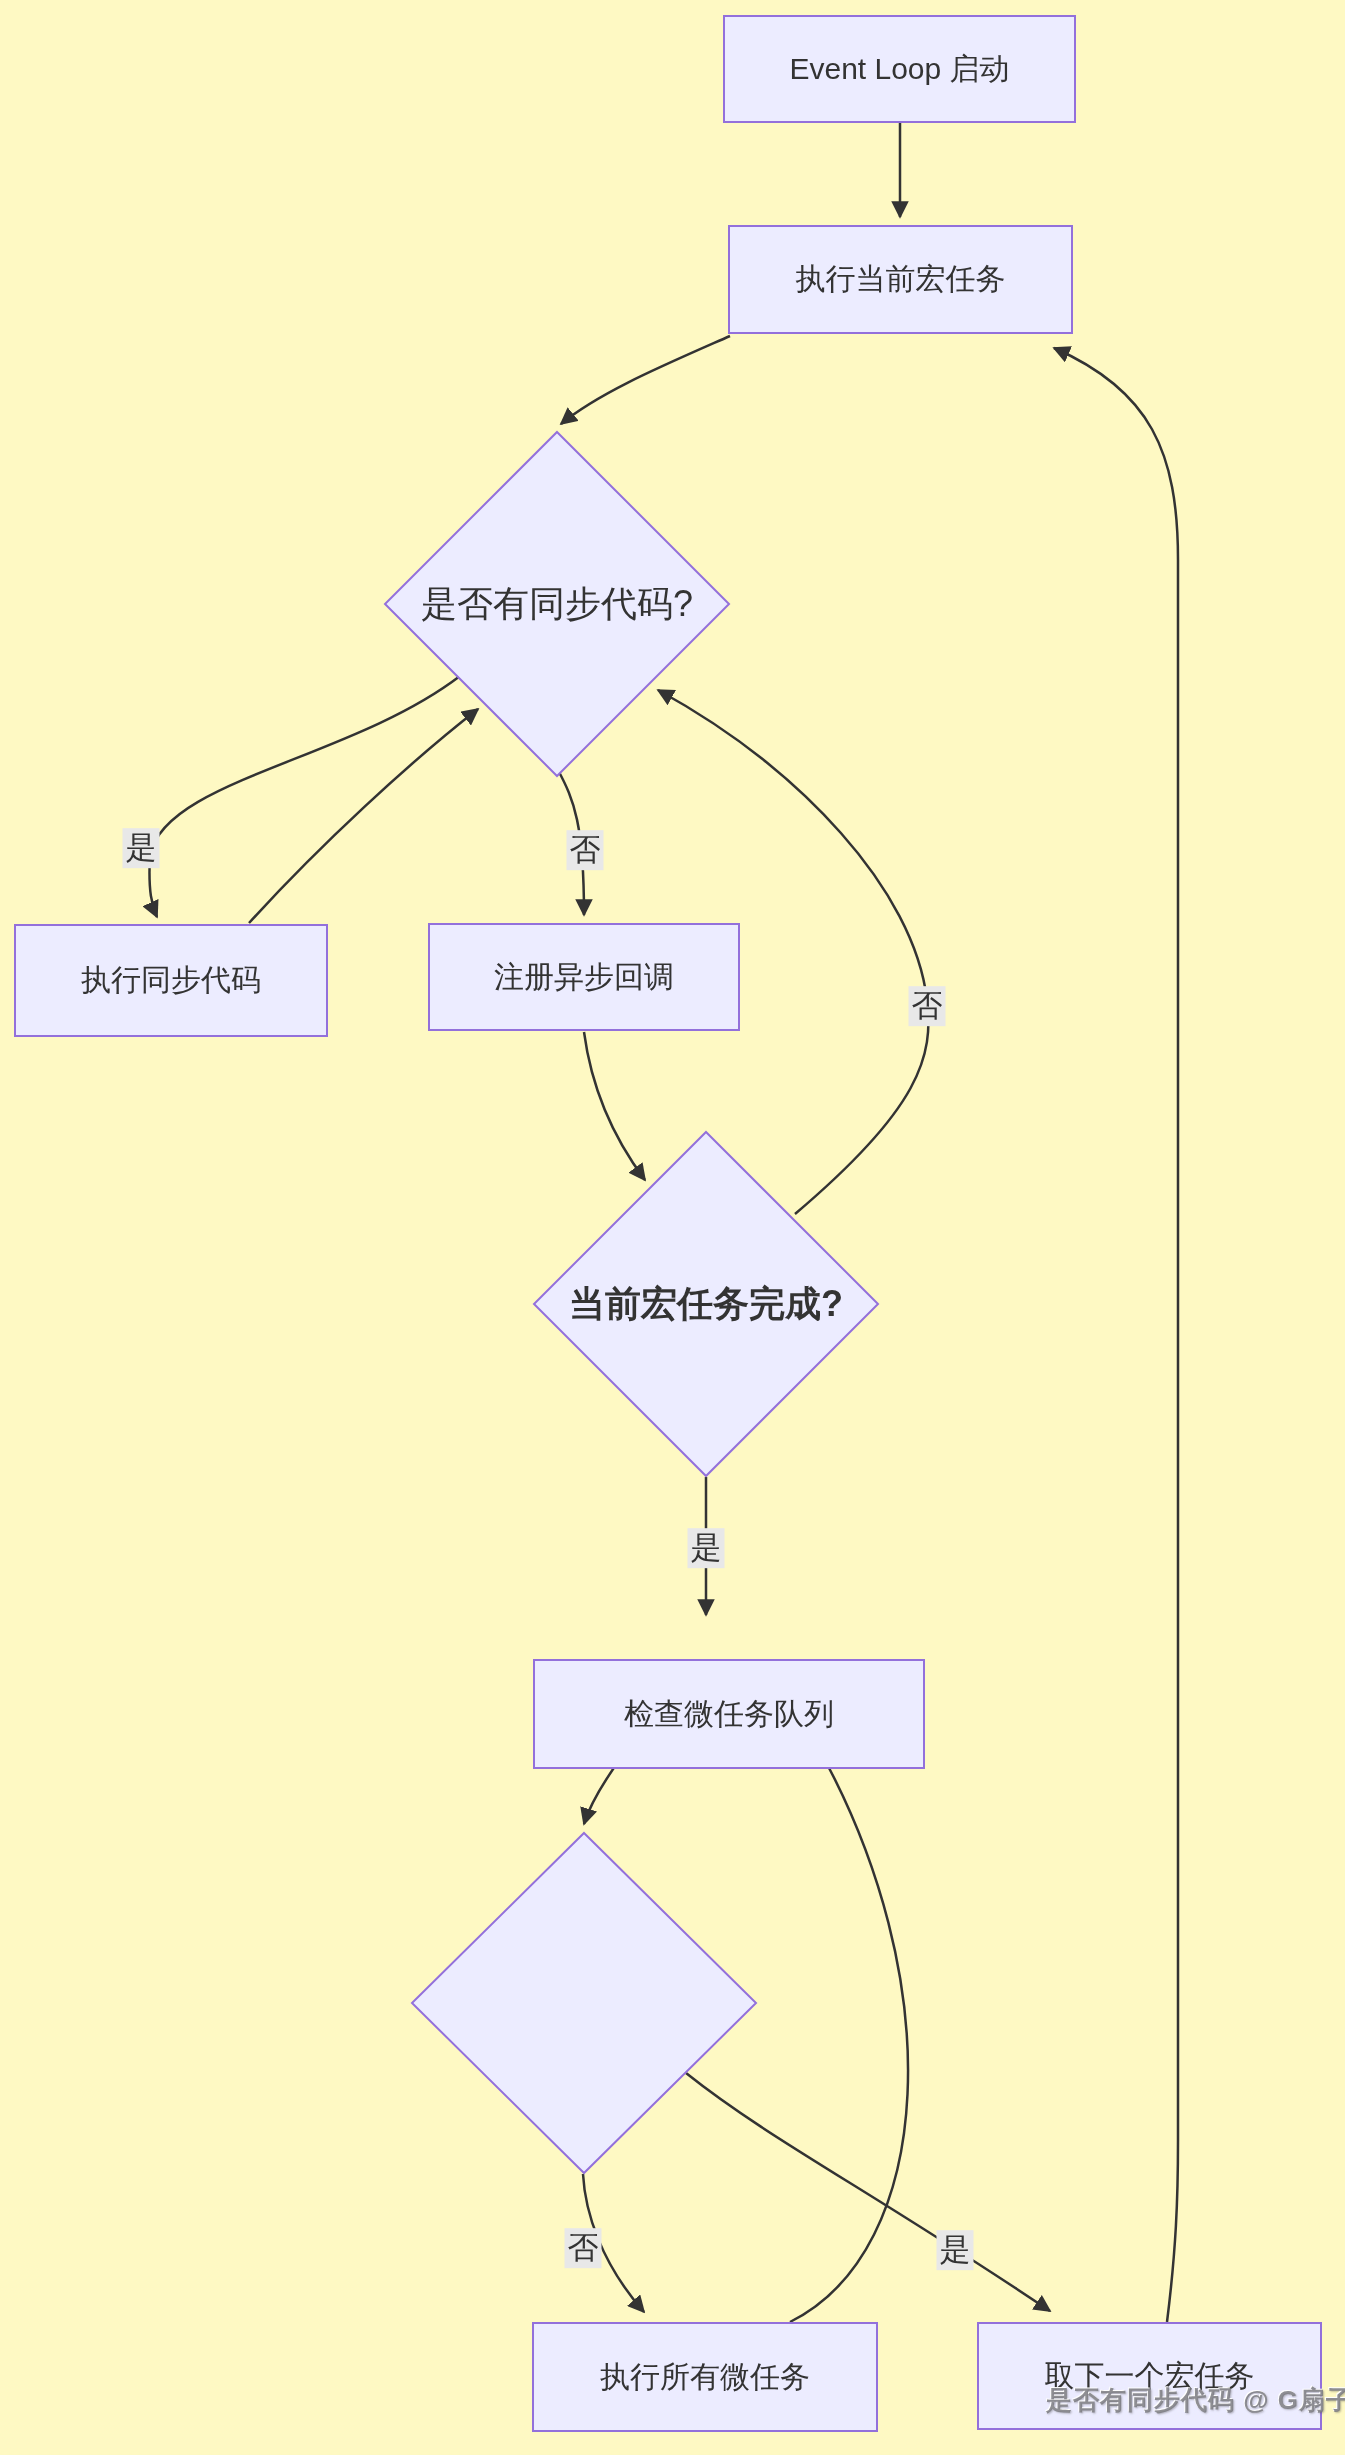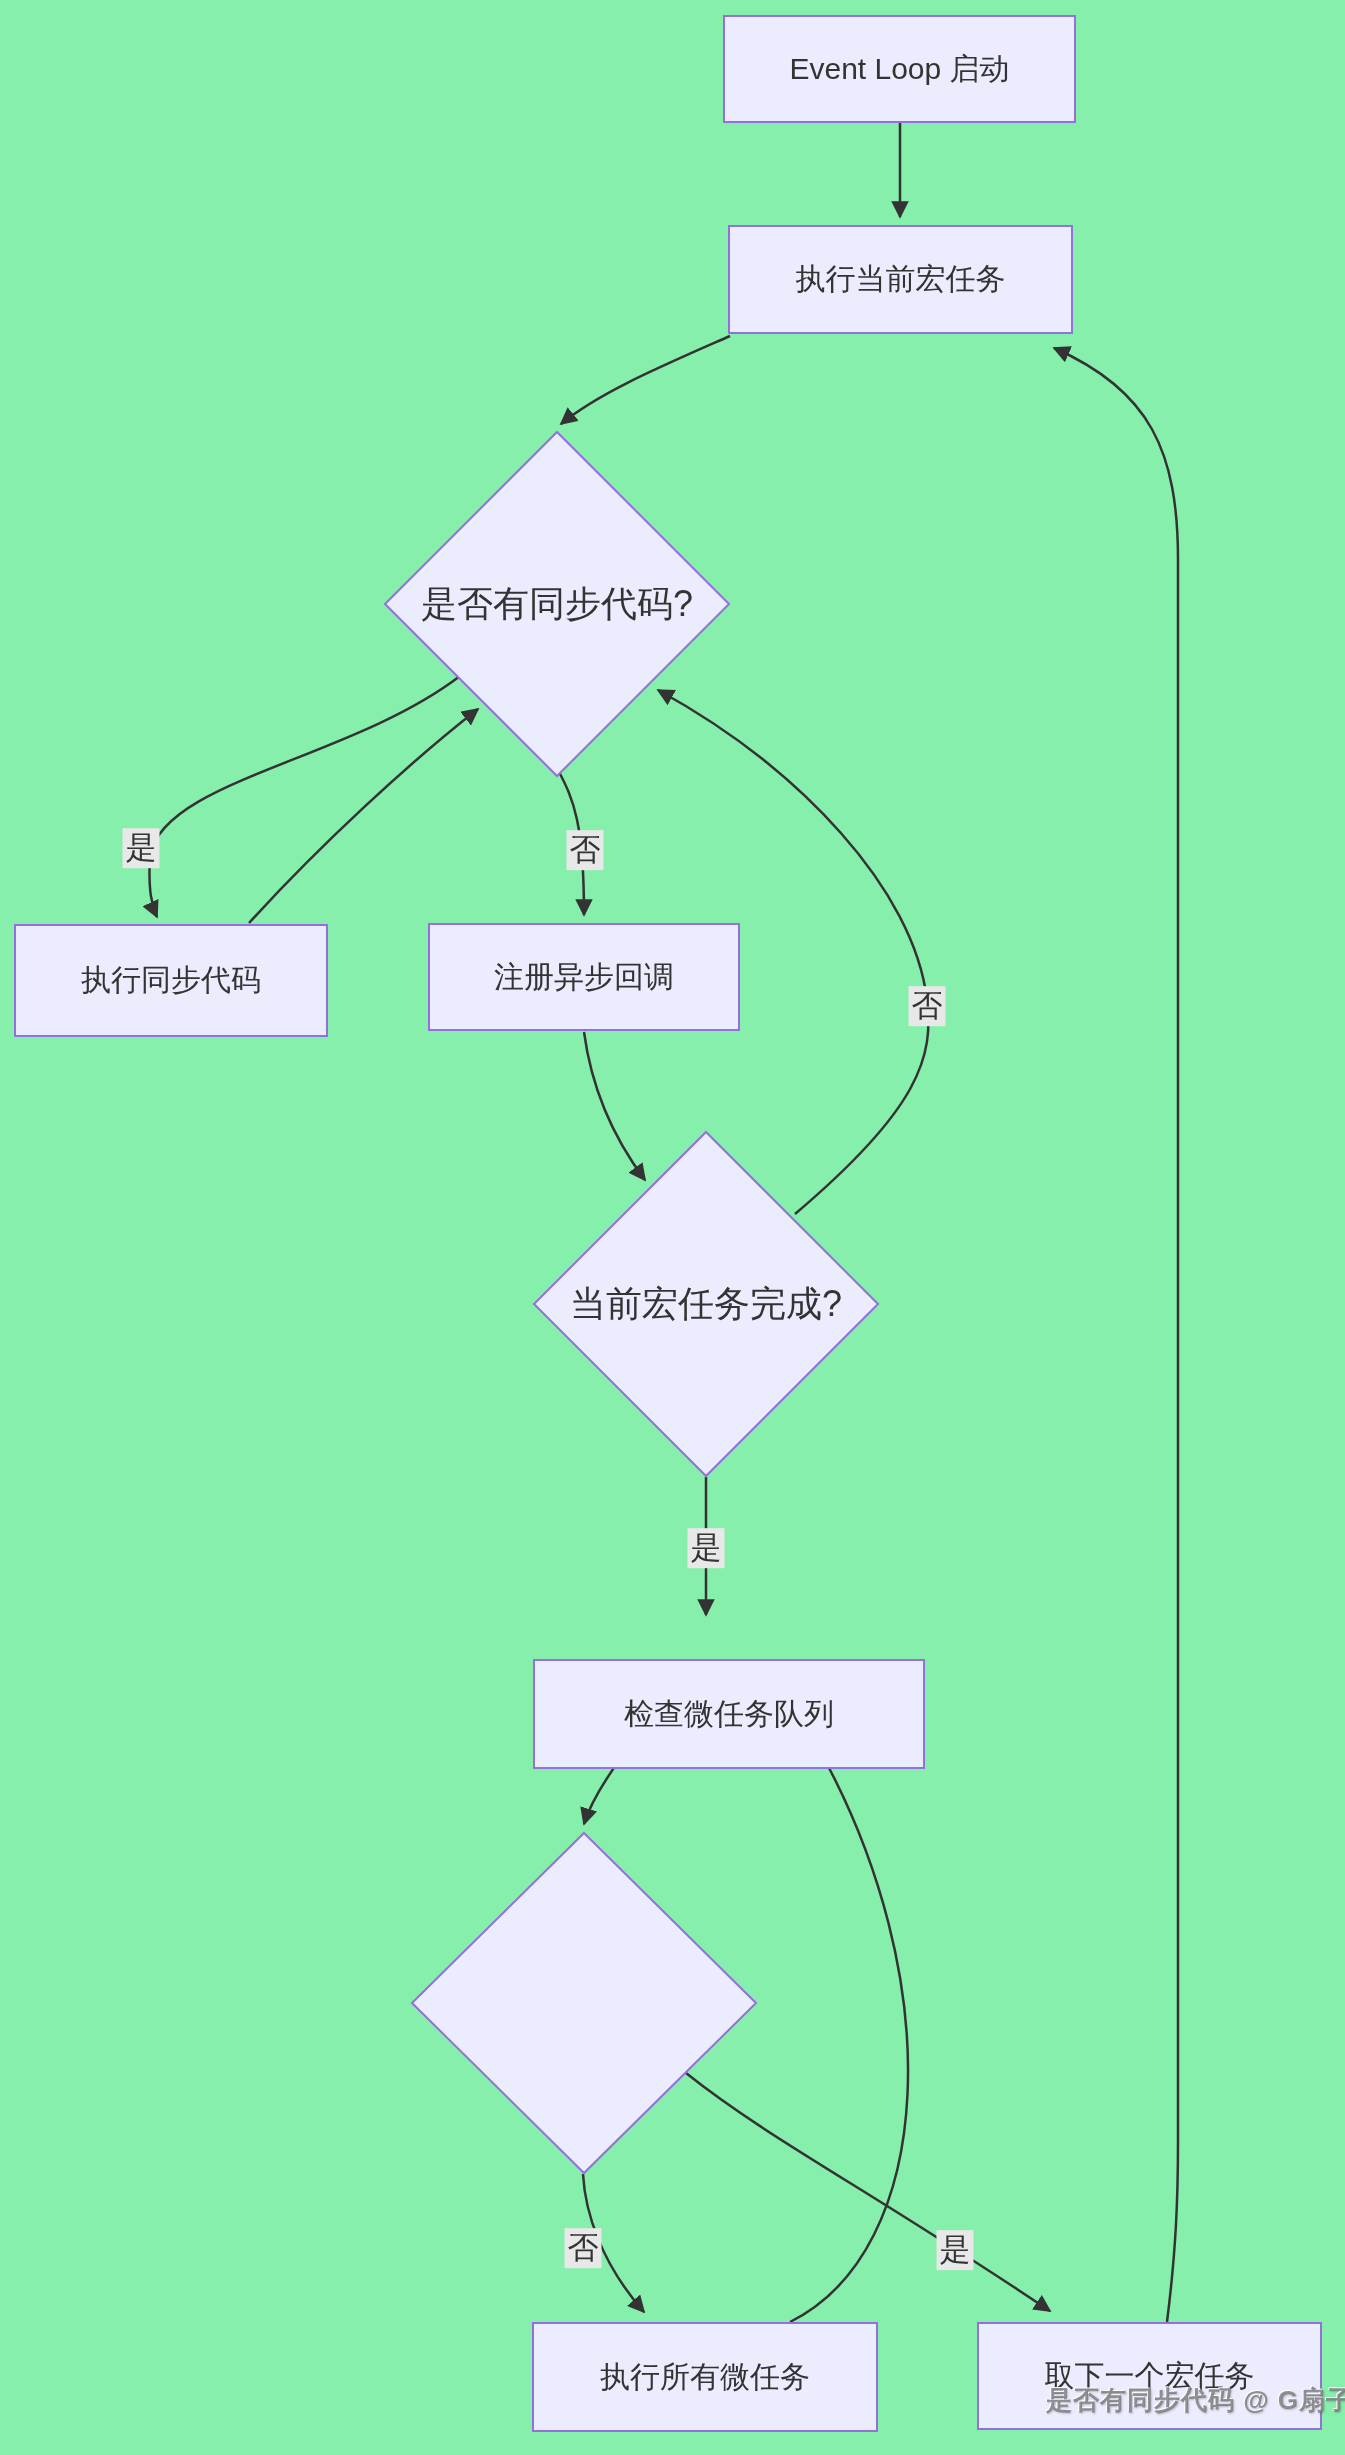--- a/index.html
+++ b/index.html
@@ -27,39 +27,39 @@
     font-size:31px;line-height:1.15;padding:2px 3px;white-space:nowrap;
   }
   #n-start{left:723px;top:15px;width:353px;height:108px;}
   #n-exec-macro{left:728px;top:225px;width:345px;height:109px;}
   #n-exec-sync{left:14px;top:924px;width:314px;height:113px;}
   #n-register-async{left:428px;top:923px;width:312px;height:108px;}
   #n-check-micro{left:533px;top:1622px;width:392px;height:110px;margin-top:37px;}
   #n-exec-micros{left:532px;top:2322px;width:346px;height:110px;}
   #n-next-macro{left:977px;top:2322px;width:345px;height:108px;}
   #dl-has-sync{left:385px;top:432px;width:344px;height:344px;}
-  #dl-macro-done{left:534px;top:1132px;width:344px;height:344px;}
+  #dl-macro-done{left:534px;top:1132px;width:344px;height:344px;font-weight:bold;}
   #dl-micro-empty{left:412px;top:1833px;width:344px;height:340px;}
   #el-sync-yes{left:141px;top:848px;}
   #el-sync-no{left:585px;top:850px;}
   #el-macro-no{left:927px;top:1006px;}
   #el-macro-yes{left:706px;top:1548px;}
   #el-micro-no{left:583px;top:2248px;}
   #el-micro-yes{left:955px;top:2250px;}
   #watermark{
     position:absolute;left:1046px;top:2383px;z-index:5;
     font-size:26px;font-weight:bold;letter-spacing:1px;white-space:nowrap;
     color:rgba(122,122,128,0.85);
     text-shadow:-1px -1px 0 rgba(255,255,255,0.95),1px 1px 2px rgba(70,70,70,0.35);
   }
 </style>
 </head>
 <body>
 
-<div class="canvas" style="background: #86efac;">
+<div class="canvas" style="background: #fef9c3;">
 
   <svg class="edges" width="1345" height="2455" viewBox="0 0 1345 2455">
     <defs>
       <marker id="arrowhead" viewBox="0 0 10 10" refX="9" refY="5" markerWidth="7" markerHeight="7" orient="auto-start-reverse">
         <path d="M0,0 L10,5 L0,10 z" fill="#333333"></path>
       </marker>
     </defs>
 
     <path class="edge" marker-end="url(#arrowhead)" d="M 900 123 L 900 217"></path>
     <path class="edge" marker-end="url(#arrowhead)" d="M 730 336 C 662 366, 600 392, 561 424"></path>

